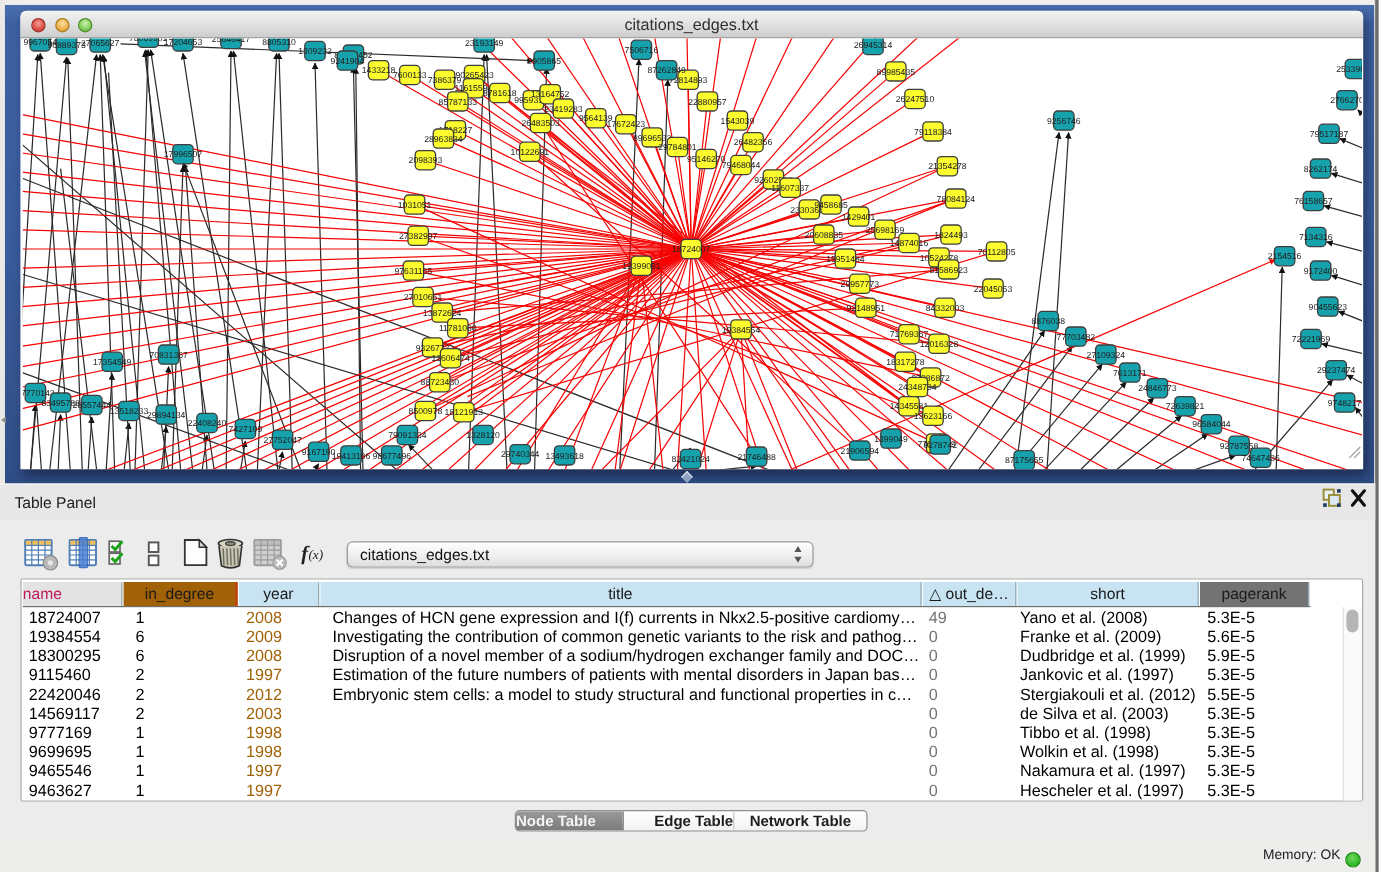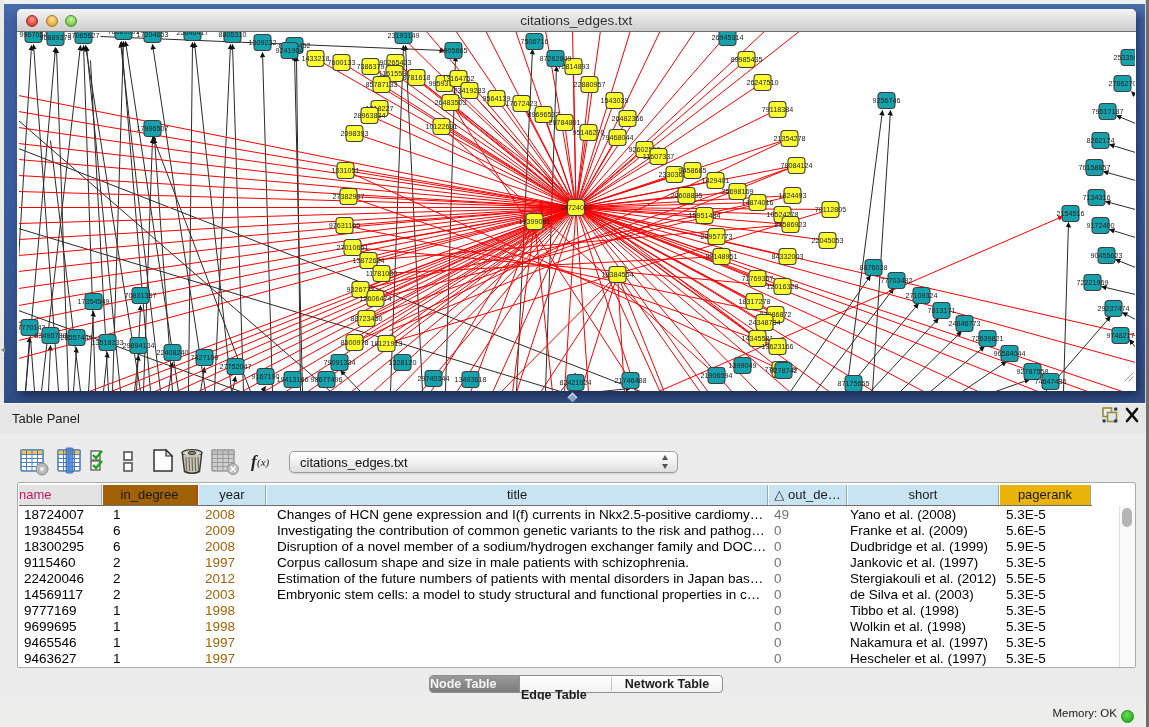--- a/index.html
+++ b/index.html
@@ -614,21 +614,21 @@
   <div class="abs" style="right:9px;top:12px;width:0;height:0;border-left:3.5px solid transparent;border-right:3.5px solid transparent;border-top:5px solid #555"></div>
 </div>
 
 <div class="abs" style="left:17px;top:482px;width:1119px;height:186px;background:#ffffff;border:1px solid #ababab;border-radius:2px"></div>
 <div style="position:absolute;left:19px;top:485px;width:83px;height:20px;background:#e3e3e3;border-right:1px solid #93a9b4;font-size:13px;line-height:20px;color:#be185d">name</div>
 <div style="position:absolute;left:103px;top:485px;width:95px;height:20px;background:#a16207;border-right:2px solid #c2410c;text-align:center;font-size:13px;line-height:20px;color:#1a1a1a">in_degree</div>
 <div style="position:absolute;left:199px;top:485px;width:67px;height:20px;background:#c8e4f2;border-right:1px solid #93a9b4;text-align:center;font-size:13px;line-height:20px;color:#1a1a1a">year</div>
 <div style="position:absolute;left:267px;top:485px;width:501px;height:20px;background:#c8e4f2;border-right:1px solid #93a9b4;text-align:center;font-size:13px;line-height:20px;color:#1a1a1a">title</div>
 <div style="position:absolute;left:769px;top:485px;width:78px;height:20px;background:#c8e4f2;border-right:1px solid #93a9b4;text-align:center;font-size:13px;line-height:20px;color:#1a1a1a">△ out_de…</div>
 <div style="position:absolute;left:848px;top:485px;width:151px;height:20px;background:#c8e4f2;border-right:1px solid #93a9b4;text-align:center;font-size:13px;line-height:20px;color:#1a1a1a">short</div>
-<div style="position:absolute;left:1000px;top:485px;width:91px;height:20px;background:#eab308;border-right:1px solid #93a9b4;text-align:center;font-size:13px;line-height:20px;color:#1a1a1a">pagerank</div>
+<div style="position:absolute;left:1000px;top:485px;width:91px;height:20px;background:#737373;border-right:1px solid #93a9b4;text-align:center;font-size:13px;line-height:20px;color:#1a1a1a">pagerank</div>
 <div style="position:absolute;left:19px;top:505px;width:1073px;height:1px;background:#6f6f6f"></div>
 <div style="position:absolute;left:24px;top:507px;width:77px;height:160px;font-size:13.5px;color:#000;overflow:hidden">
     <div style="height:16px;line-height:16px;overflow:hidden;white-space:nowrap;text-overflow:ellipsis">18724007</div>
     <div style="height:16px;line-height:16px;overflow:hidden;white-space:nowrap;text-overflow:ellipsis">19384554</div>
     <div style="height:16px;line-height:16px;overflow:hidden;white-space:nowrap;text-overflow:ellipsis">18300295</div>
     <div style="height:16px;line-height:16px;overflow:hidden;white-space:nowrap;text-overflow:ellipsis">9115460</div>
     <div style="height:16px;line-height:16px;overflow:hidden;white-space:nowrap;text-overflow:ellipsis">22420046</div>
     <div style="height:16px;line-height:16px;overflow:hidden;white-space:nowrap;text-overflow:ellipsis">14569117</div>
     <div style="height:16px;line-height:16px;overflow:hidden;white-space:nowrap;text-overflow:ellipsis">9777169</div>
     <div style="height:16px;line-height:16px;overflow:hidden;white-space:nowrap;text-overflow:ellipsis">9699695</div>
@@ -656,21 +656,20 @@
     <div style="height:16px;line-height:16px;overflow:hidden;white-space:nowrap;text-overflow:ellipsis">2003</div>
     <div style="height:16px;line-height:16px;overflow:hidden;white-space:nowrap;text-overflow:ellipsis">1998</div>
     <div style="height:16px;line-height:16px;overflow:hidden;white-space:nowrap;text-overflow:ellipsis">1998</div>
     <div style="height:16px;line-height:16px;overflow:hidden;white-space:nowrap;text-overflow:ellipsis">1997</div>
     <div style="height:16px;line-height:16px;overflow:hidden;white-space:nowrap;text-overflow:ellipsis">1997</div>
   </div>
 <div style="position:absolute;left:277px;top:507px;width:490px;height:160px;font-size:13.5px;color:#000;overflow:hidden">
     <div style="height:16px;line-height:16px;overflow:hidden;white-space:nowrap;text-overflow:ellipsis">Changes of HCN gene expression and I(f) currents in Nkx2.5-positive cardiomyocytes derived</div>
     <div style="height:16px;line-height:16px;overflow:hidden;white-space:nowrap;text-overflow:ellipsis">Investigating the contribution of common genetic variants to the risk and pathogenesis of</div>
     <div style="height:16px;line-height:16px;overflow:hidden;white-space:nowrap;text-overflow:ellipsis">Disruption of a novel member of a sodium/hydrogen exchanger family and DOCK3 is assoc</div>
-    <div style="height:16px;line-height:16px;overflow:hidden;white-space:nowrap;text-overflow:ellipsis">Corpus callosum shape and size in male patients with schizophrenia.</div>
     <div style="height:16px;line-height:16px;overflow:hidden;white-space:nowrap;text-overflow:ellipsis">Estimation of the future numbers of patients with mental disorders in Japan based on the</div>
     <div style="height:16px;line-height:16px;overflow:hidden;white-space:nowrap;text-overflow:ellipsis">Embryonic stem cells: a model to study structural and functional properties in cardiomyo</div>
   </div>
 <div style="position:absolute;left:774px;top:507px;width:72px;height:160px;font-size:13.5px;color:#737373;overflow:hidden">
     <div style="height:16px;line-height:16px;overflow:hidden;white-space:nowrap;text-overflow:ellipsis">49</div>
     <div style="height:16px;line-height:16px;overflow:hidden;white-space:nowrap;text-overflow:ellipsis">0</div>
     <div style="height:16px;line-height:16px;overflow:hidden;white-space:nowrap;text-overflow:ellipsis">0</div>
     <div style="height:16px;line-height:16px;overflow:hidden;white-space:nowrap;text-overflow:ellipsis">0</div>
     <div style="height:16px;line-height:16px;overflow:hidden;white-space:nowrap;text-overflow:ellipsis">0</div>
     <div style="height:16px;line-height:16px;overflow:hidden;white-space:nowrap;text-overflow:ellipsis">0</div>
@@ -702,20 +701,20 @@
     <div style="height:16px;line-height:16px;overflow:hidden;white-space:nowrap;text-overflow:ellipsis">5.3E-5</div>
     <div style="height:16px;line-height:16px;overflow:hidden;white-space:nowrap;text-overflow:ellipsis">5.3E-5</div>
     <div style="height:16px;line-height:16px;overflow:hidden;white-space:nowrap;text-overflow:ellipsis">5.3E-5</div>
   </div>
 
 <div class="abs" style="left:1119px;top:506px;width:16px;height:161px;background:#fafafa;border-left:1px solid #e0e0e0"></div>
 <div class="abs" style="left:1122px;top:508px;width:10px;height:19px;border-radius:5px;background:#b5b5b5"></div>
 
 <div class="abs" style="left:429px;top:675px;width:294px;height:18px;border:1px solid #8f8f8f;border-radius:4px;background:linear-gradient(180deg,#ffffff,#f2f2f2);font-size:12.5px;font-weight:bold;color:#1d1d1d">
   <div class="abs" style="left:0;top:0;width:90px;height:16px;border-radius:3px 0 0 3px;background:linear-gradient(180deg,#9a9a9a,#7b7b7b);color:#f5f5f5;text-align:left;line-height:16px;border-right:1px solid #8f8f8f">Node Table</div>
-  <div class="abs" style="left:91px;top:11px;width:90px;height:16px;text-align:left;line-height:16px">Edge Table</div>
+  <div class="abs" style="left:91px;top:0;width:90px;height:16px;text-align:right;line-height:16px">Edge Table</div>
   <div class="abs" style="left:181px;top:1px;width:1px;height:14px;background:#c2c2c2"></div>
   <div class="abs" style="left:182px;top:0;width:110px;height:16px;text-align:center;line-height:16px">Network Table</div>
 </div>
 
 <div class="abs" style="left:0;top:700px;width:1146px;height:27px;background:#ededec"></div>
 <div class="abs" style="left:1020px;top:700px;width:97px;height:27px;font-size:11.5px;line-height:27px;text-align:right;color:#1b1b1b">Memory: OK</div>
 <div class="abs" style="left:1121px;top:709.5px;width:13px;height:13px;border-radius:50%;background:radial-gradient(circle at 45% 35%,#6fd95f,#35bb2a 60%,#27a01e);border:1px solid #1f8c18"></div>
 
 </body></html>

